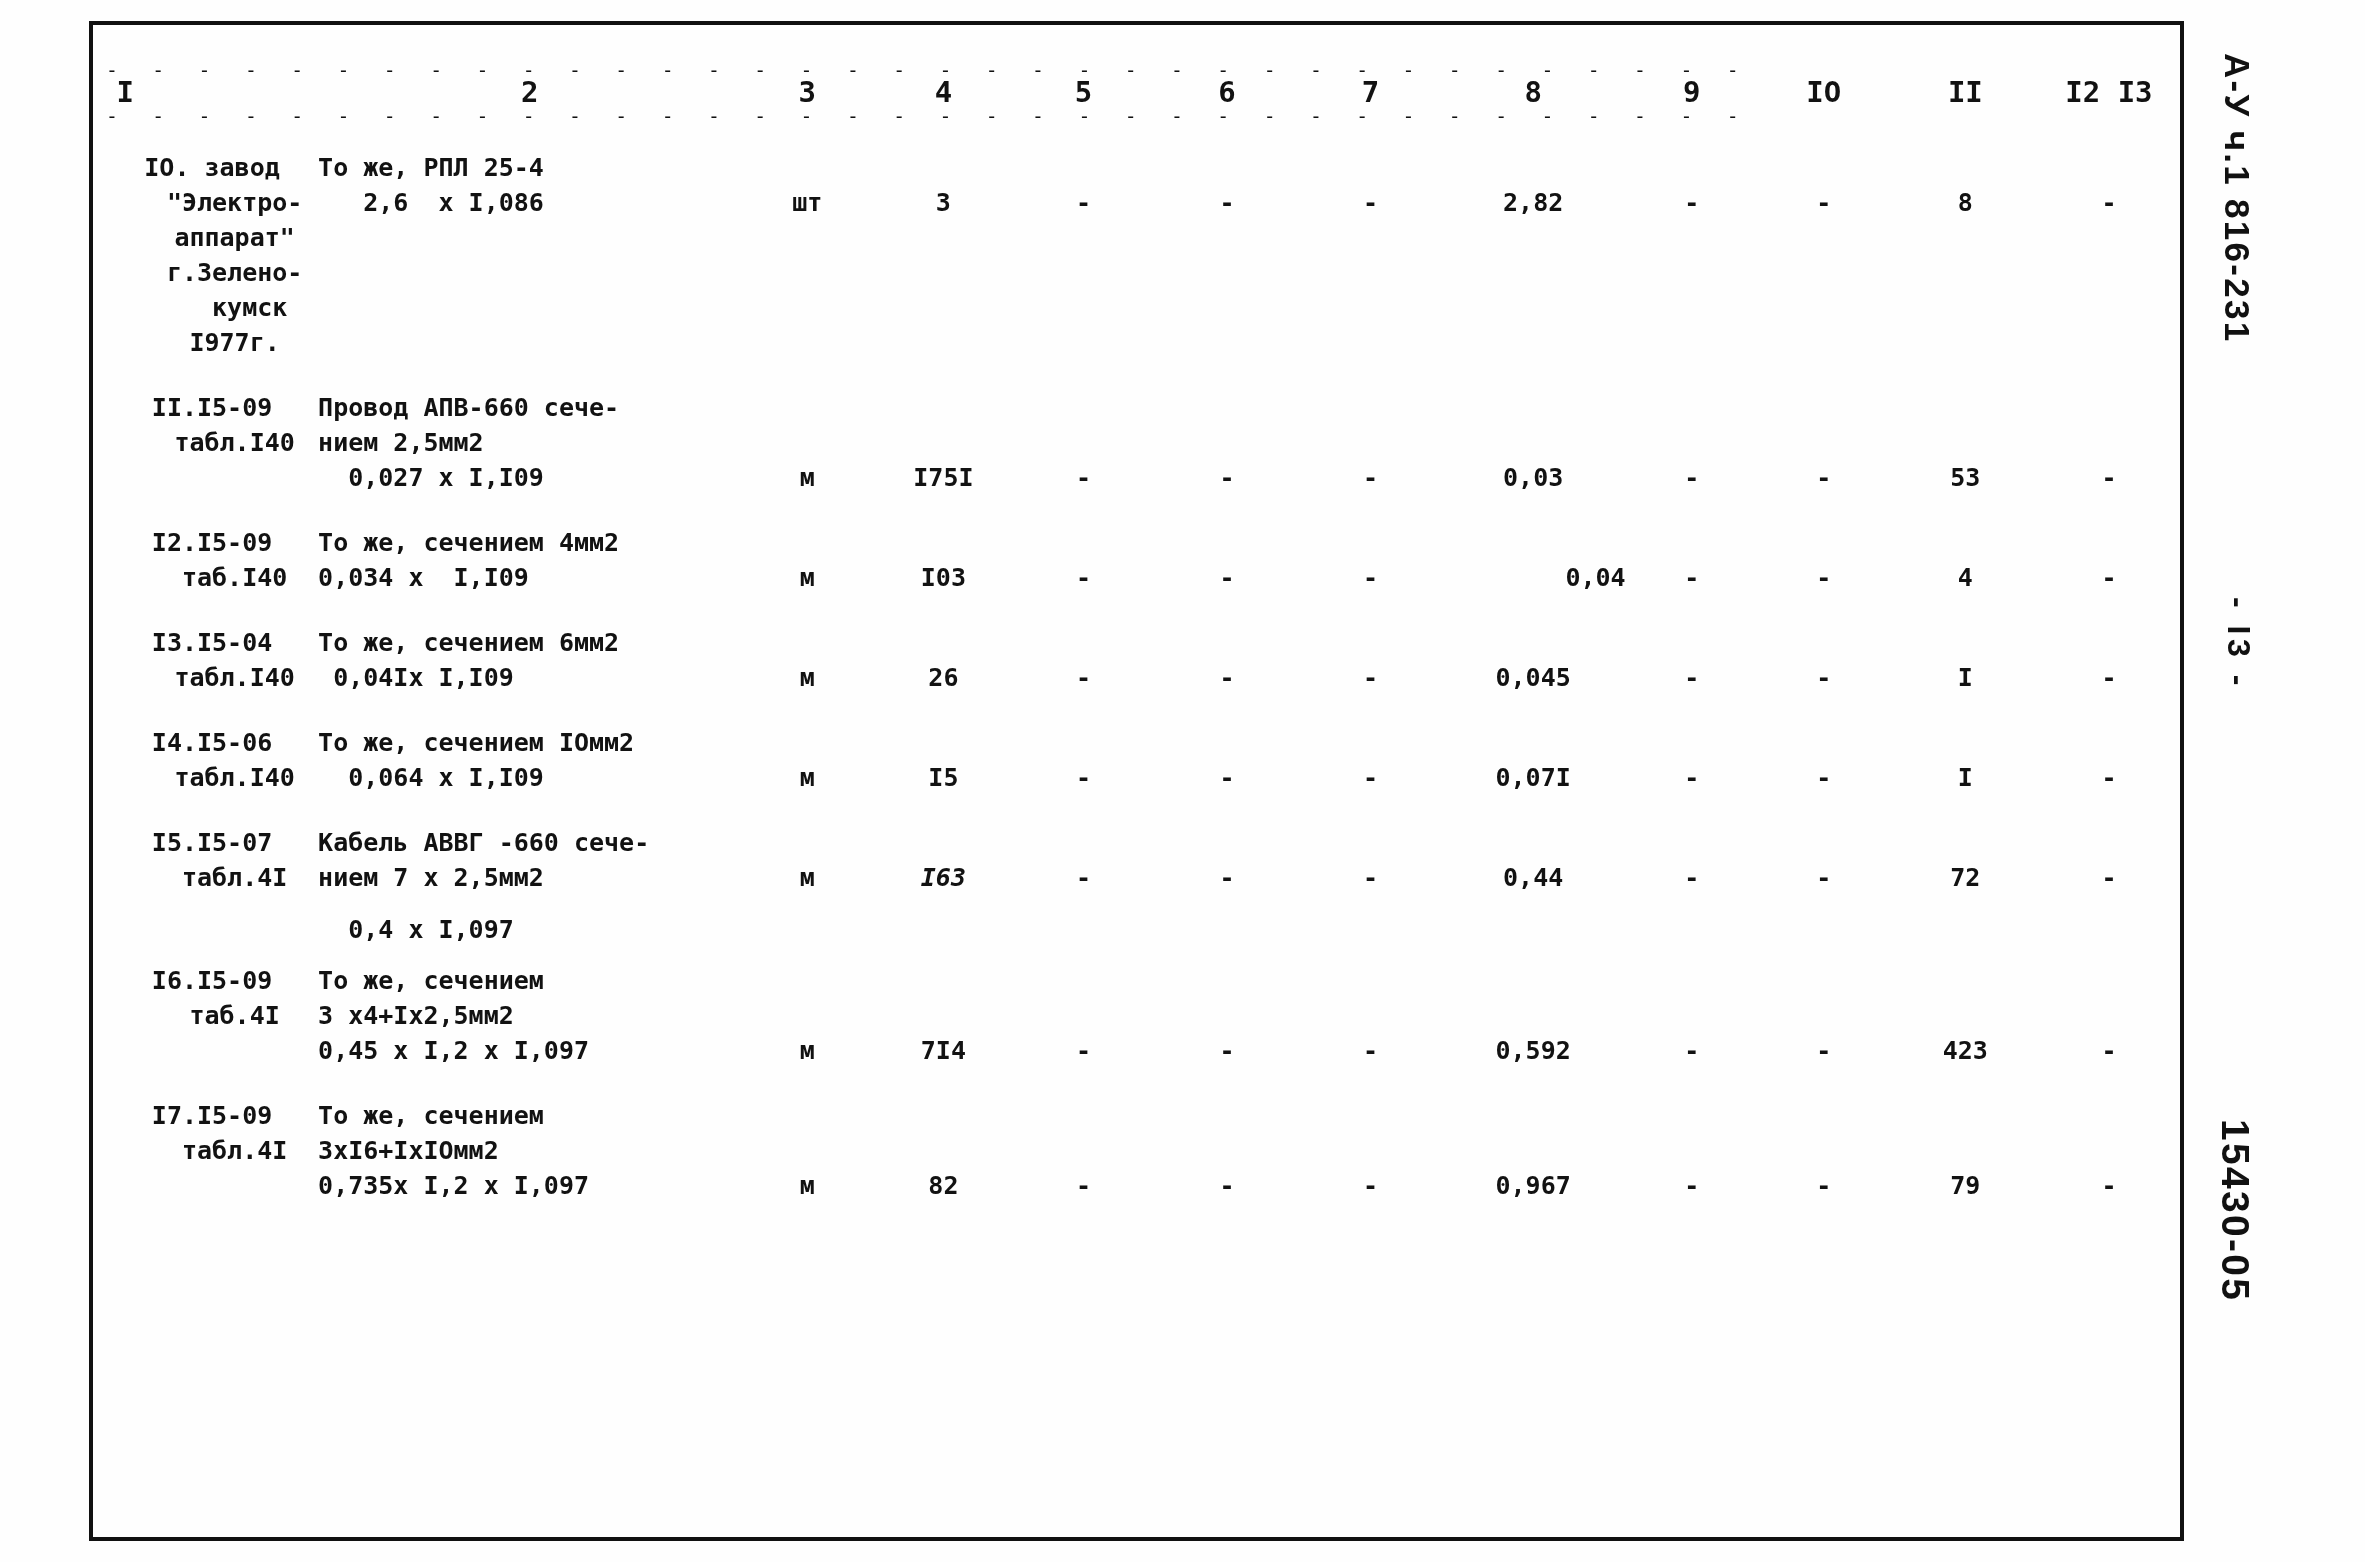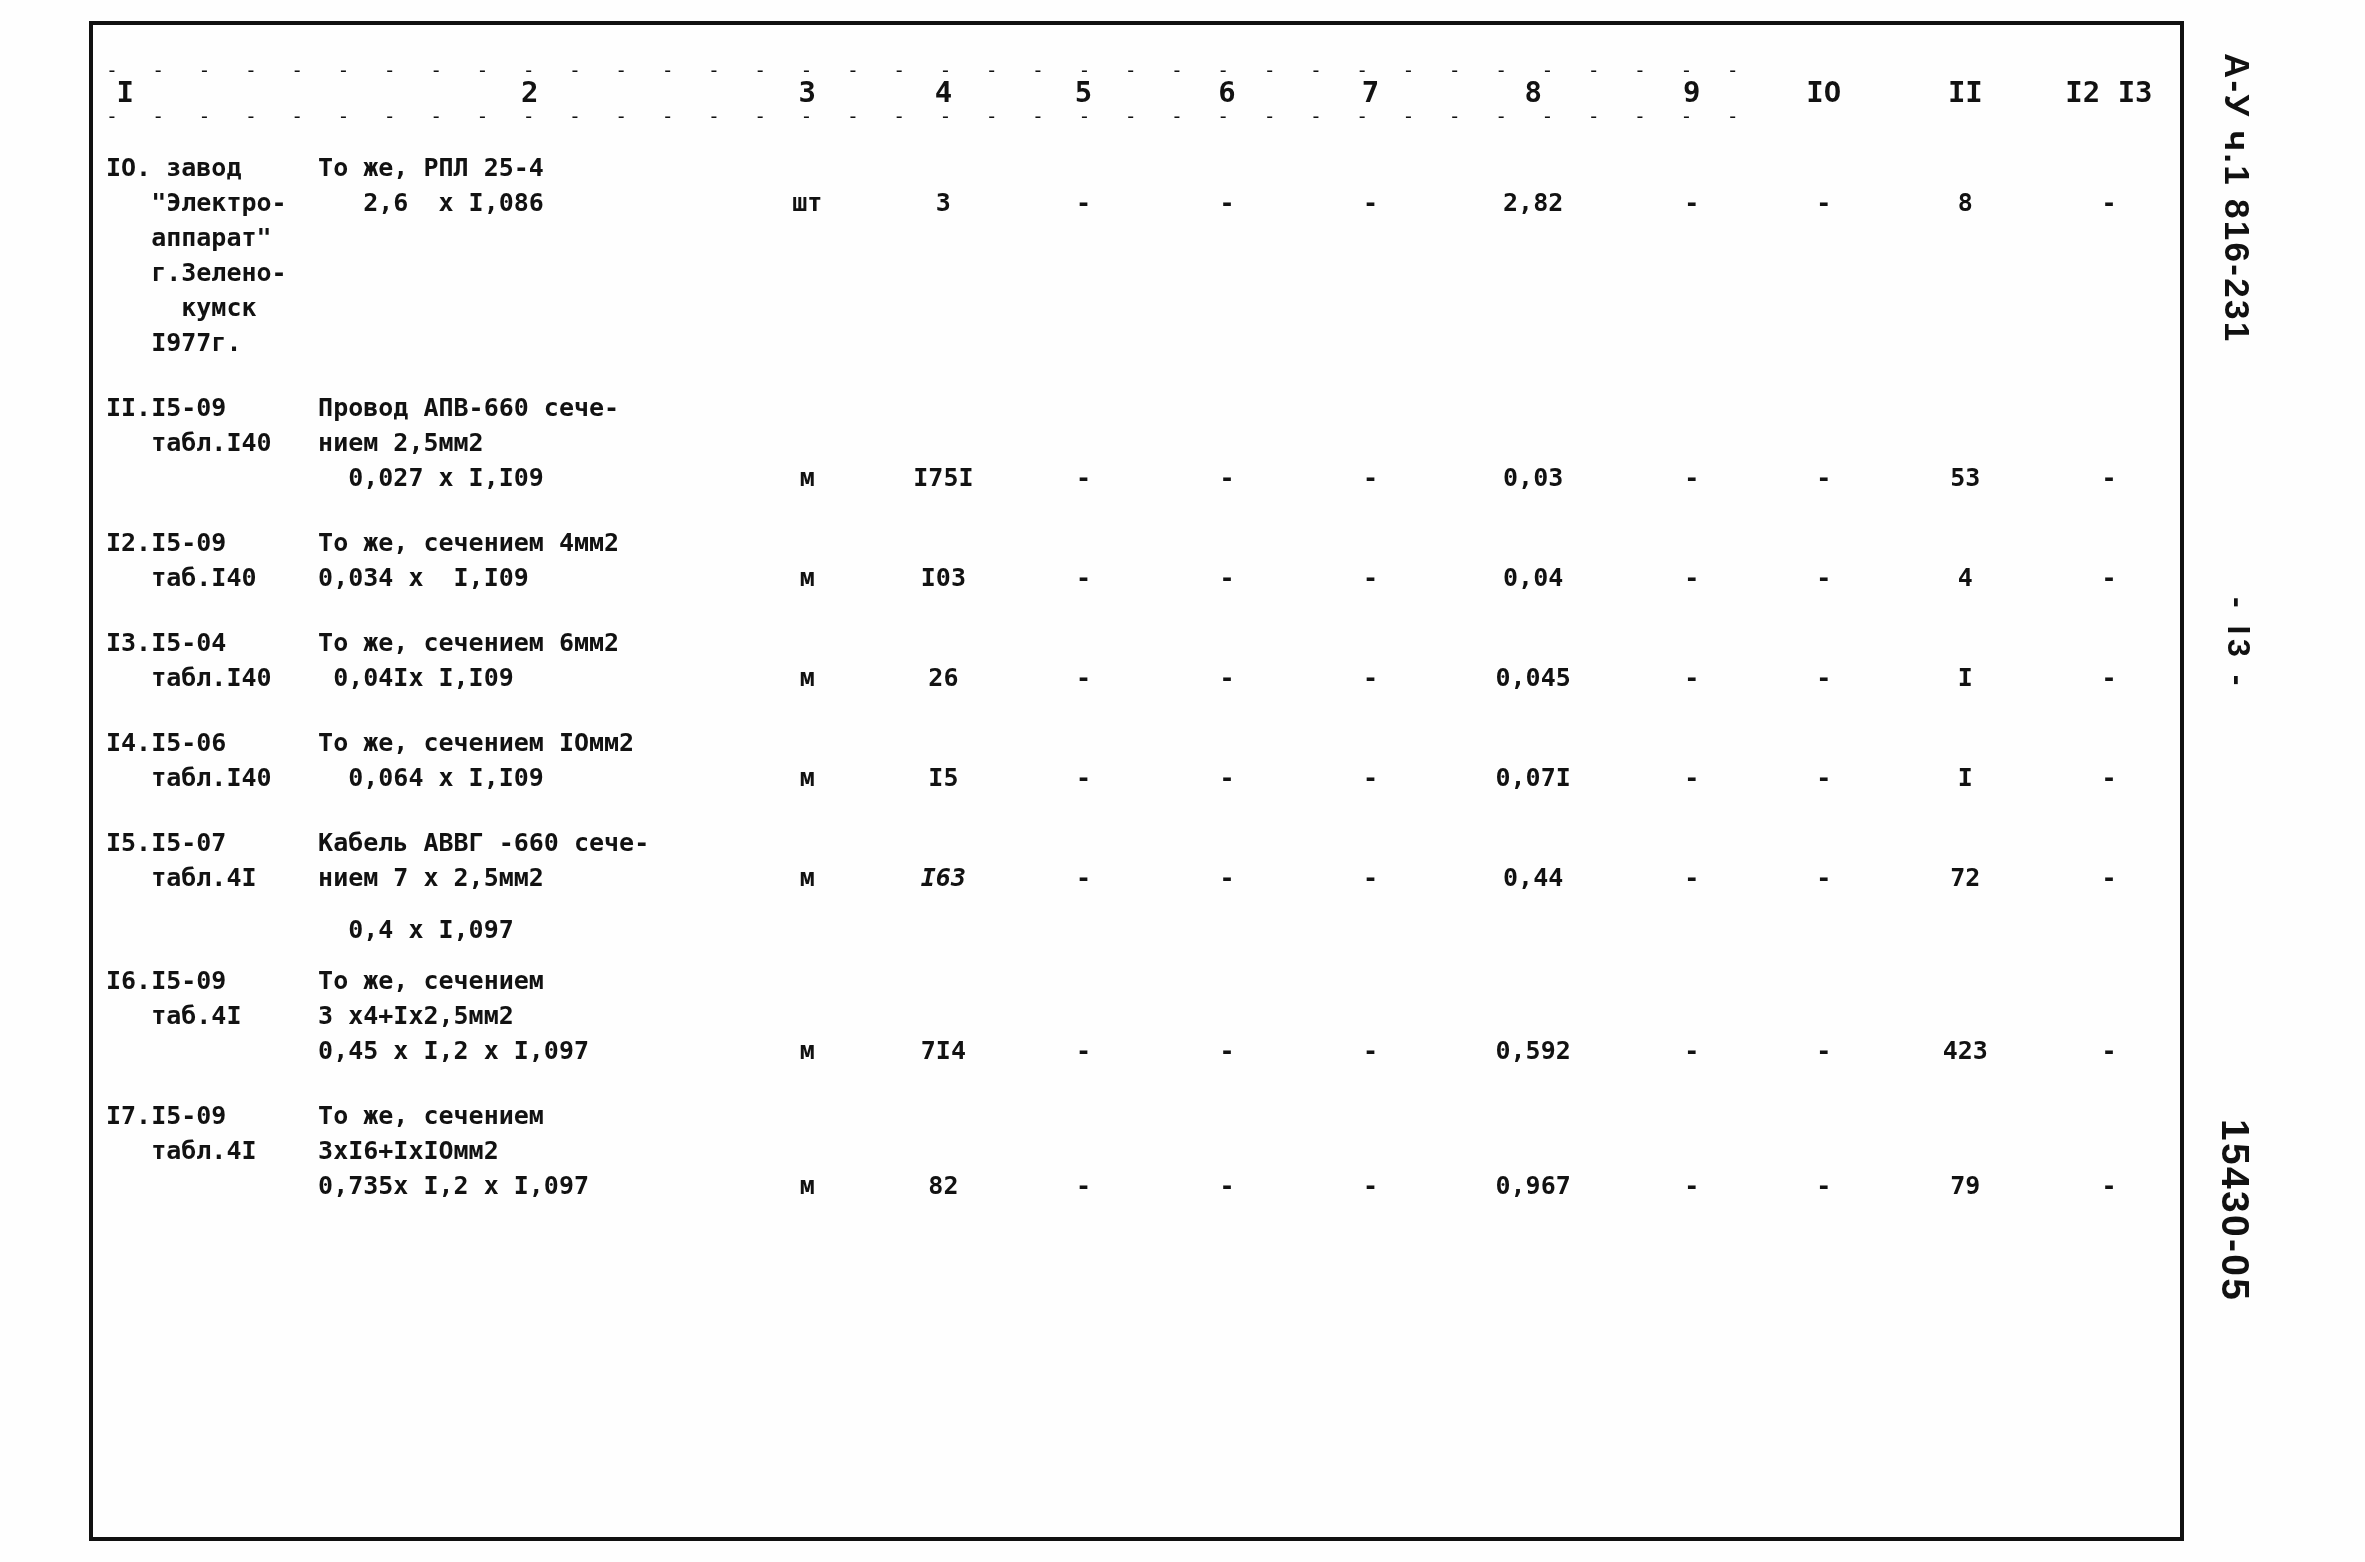--- a/index.html
+++ b/index.html
@@ -102,21 +102,21 @@
   .ctr  { text-align: center; }
   .lft  { text-align: left; }
 
   
   tr.drow td { padding-top: 0; }
   .spacer { height: 30px; }
   .spacer-sm { height: 16.6px; }
 
   .cellblock { white-space: pre; }
 
-  .pos   { padding-left: 4.5px; }
+  .pos   { padding-left: 4.5px; text-align: center; }
   .descr { padding-left: 12px; }
 
   
   .rot {
     position: absolute;
     transform-origin: 0 0;
     transform: rotate(90deg);
     white-space: nowrap;
     font-family: "Liberation Sans", sans-serif;
     color: #111;
@@ -287,21 +287,21 @@
             <td class="ctr">
               <div style="padding-top: 35px;">-</div>
             </td>
             <td class="ctr">
               <div style="padding-top: 35px;">-</div>
             </td>
             <td class="ctr">
               <div style="padding-top: 35px;">-</div>
             </td>
             <td class="ctr">
-              <div style="padding-top: 35px;">0,04</div>
+              <div style="padding-top: 35px; text-align: right;">0,04</div>
             </td>
             <td class="ctr">
               <div style="padding-top: 35px;">-</div>
             </td>
             <td class="ctr">
               <div style="padding-top: 35px;">-</div>
             </td>
             <td class="ctr">
               <div style="padding-top: 35px;">4</div>
             </td>

